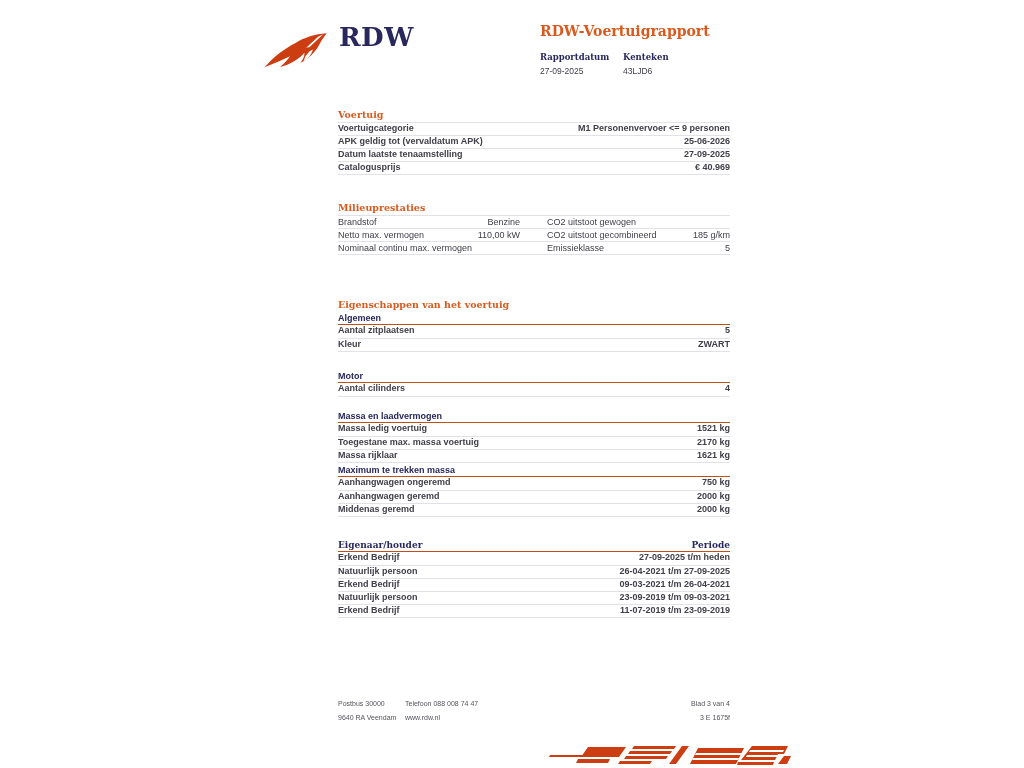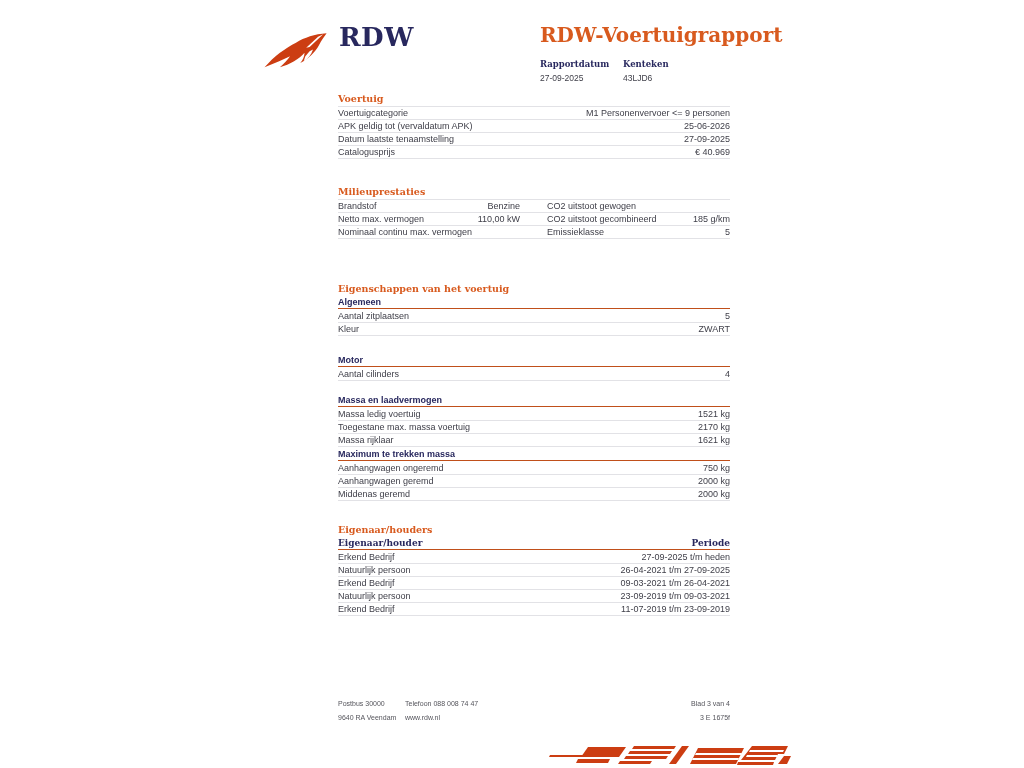--- a/index.html
+++ b/index.html
@@ -12,39 +12,39 @@
   
   .brand { position:absolute; left:262px; top:24px; display:flex; align-items:flex-start; }
   .brand-logo { width:68px; height:44px; margin-top:6px; }
   .brand-text {
     font-family:"DejaVu Serif", serif; font-weight:bold; color:#28285e;
     font-size:26px; letter-spacing:0.5px; margin-left:9px; line-height:1;
   }
   .report-head { position:absolute; left:540px; top:24px; width:190px; }
   .report-title {
     font-family:"DejaVu Serif", serif; font-weight:bold; color:#d85a1e;
-    font-size:20px; line-height:1.1; white-space:nowrap;
+    font-size:14px; line-height:1.1; white-space:nowrap;
   }
   .meta-row { display:flex; margin-top:13px; }
   .meta-block { width:83px; }
   .meta-label {
     font-family:"DejaVu Serif", serif; font-weight:bold; color:#28285e; font-size:8.5px;
   }
   .meta-value { font-size:8.5px; margin-top:4px; color:#40404a; }
 
   
-  .content { position:absolute; left:338px; top:92px; width:392px; font-size:9px; }
+  .content { position:absolute; left:338px; top:108px; width:392px; font-size:9px; }
   .sec-title {
     font-family:"DejaVu Serif", serif; font-weight:bold; color:#d85a1e;
     font-size:9.5px; height:14px; line-height:13px;
   }
   .rows { border-bottom:1px solid #e2e2e6; }
   .kv-row {
-    display:flex; justify-content:space-between; align-items:center;
-    height:13px; border-top:1px solid #e2e2e6;
+    display:flex; justify-content:space-between; 
+    height:13px; border-top:1px solid #e2e2e6;font-weight:bold;
   }
   .sub-title {
     font-family:"Liberation Sans", sans-serif; font-weight:bold; color:#28285e;
     font-size:9px; height:13px; line-height:12px; border-bottom:1px solid #c04f1a;
   }
   .sub .rows .kv-row:first-child { border-top:none; }
 
   
   .m-row { display:flex; height:13px; border-top:1px solid #e2e2e6; align-items:center; }
   .m-left  { width:182px; display:flex; justify-content:space-between; }
@@ -221,21 +221,20 @@
           </div>
           <div class="kv-row">
             <span>Middenas geremd</span>
             <span>2000 kg</span>
           </div>
         </div>
       </div>
     </div>
 
     <div class="section gap-22">
-      <div class="sec-title">Eigenaar/houders</div>
       <div class="own-head">
         <span>Eigenaar/houder</span>
         <span>Periode</span>
       </div>
       <div class="rows own-rows">
         <div class="kv-row">
           <span>Erkend Bedrijf</span>
           <span>27-09-2025 t/m heden</span>
         </div>
         <div class="kv-row">

